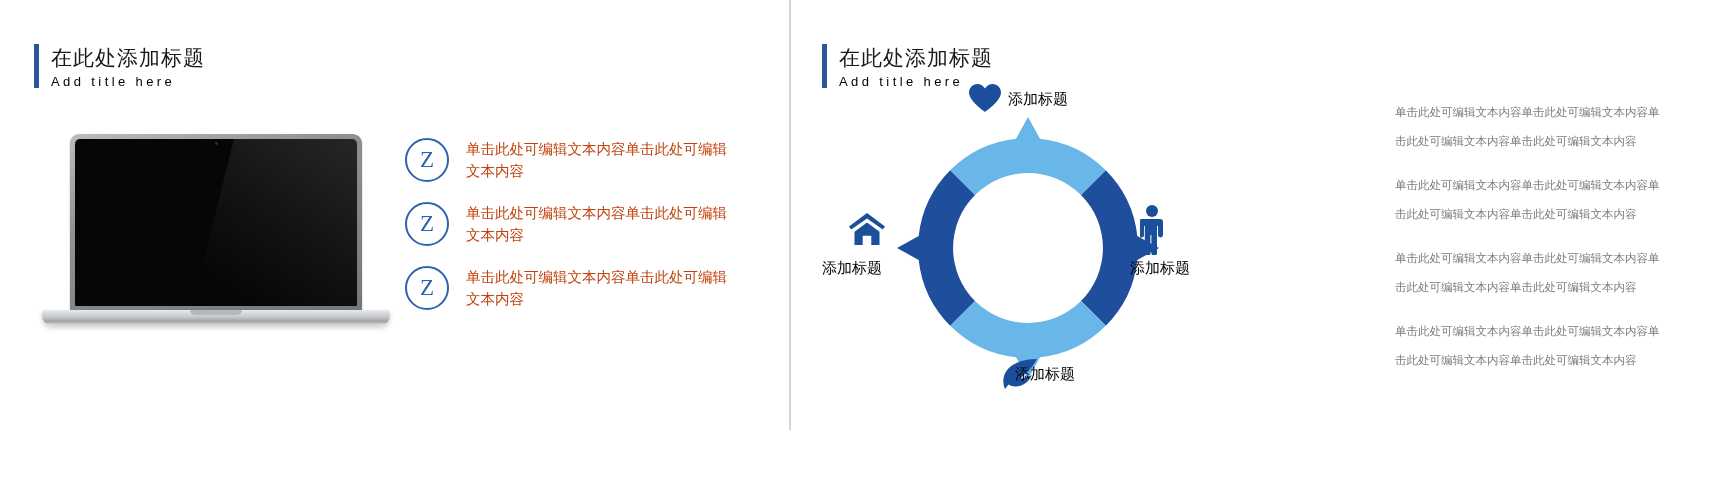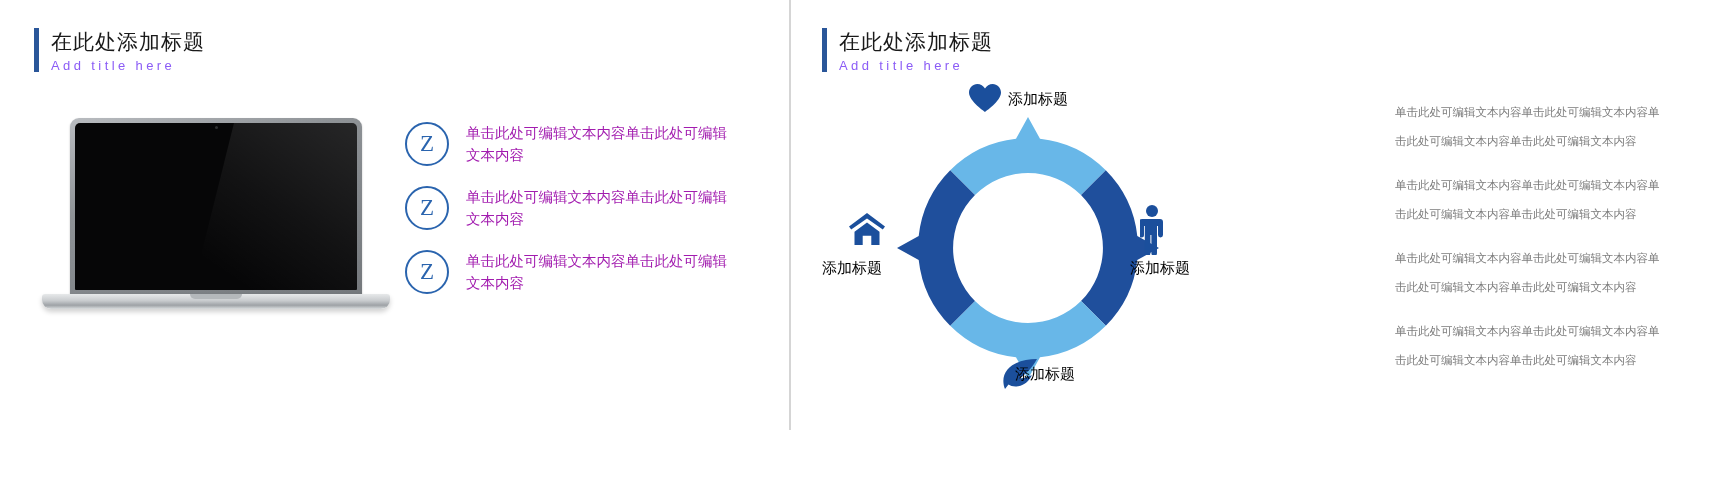--- a/index.html
+++ b/index.html
@@ -14,21 +14,21 @@
   .stage {
     position: relative;
     width: 1720px;
     height: 490px;
     background: #ffffff;
   }
 
   
   .slide {
     position: absolute;
-    top: 0;
+    top: 16px;
     width: 780px;
     height: 430px;
     background: #ffffff;
   }
   .slide-left  { left: 0; }
   .slide-right { left: 800px; }
 
   .slide-divider {
     position: absolute;
     left: 789px;
@@ -55,21 +55,21 @@
   .title-cn {
     font-size: 21px;
     color: #1a1a1a;
     letter-spacing: 1px;
     line-height: 25px;
     white-space: nowrap;
     font-weight: normal;
   }
   .title-en {
     font-size: 13px;
-    color: #8b5cf6;
+    color: #000000;
     letter-spacing: 3.4px;
     line-height: 19px;
     margin-top: 2px;
     white-space: nowrap;
   }
 
   
   .laptop {
     position: absolute;
     left: 42px;
@@ -159,21 +159,21 @@
     color: #2a64ae;
     font-size: 23px;
     line-height: 40px;
     text-align: center;
     font-family: "Liberation Serif", "DejaVu Serif", serif;
     margin-right: 17px;
   }
   .z-text {
     font-size: 14.5px;
     line-height: 22px;
-    color: #a21caf;
+    color: #c2410c;
     width: 272px;
   }
 
   
   .left-para {
     position: absolute;
     left: 58px;
     top: 360px;
     width: 672px;
     font-size: 11.5px;

